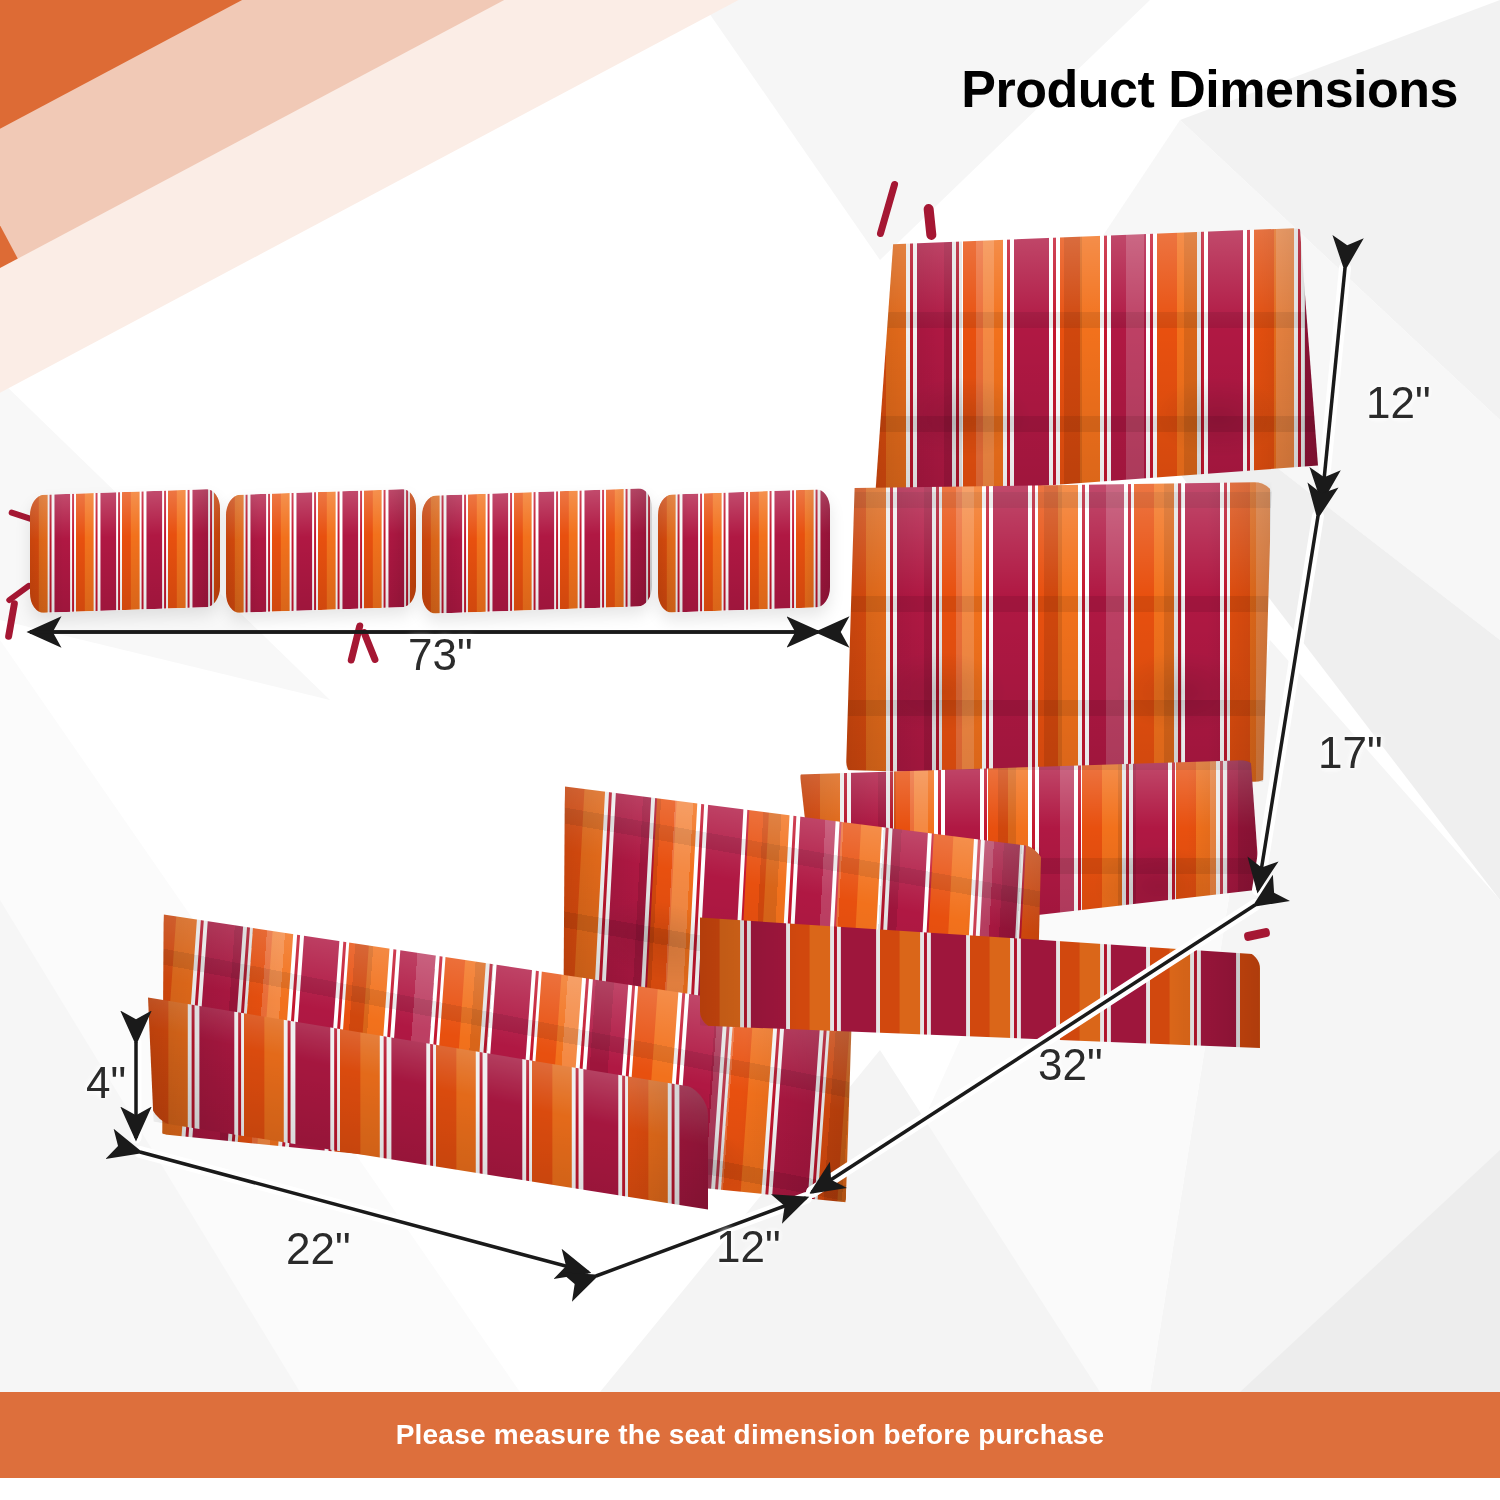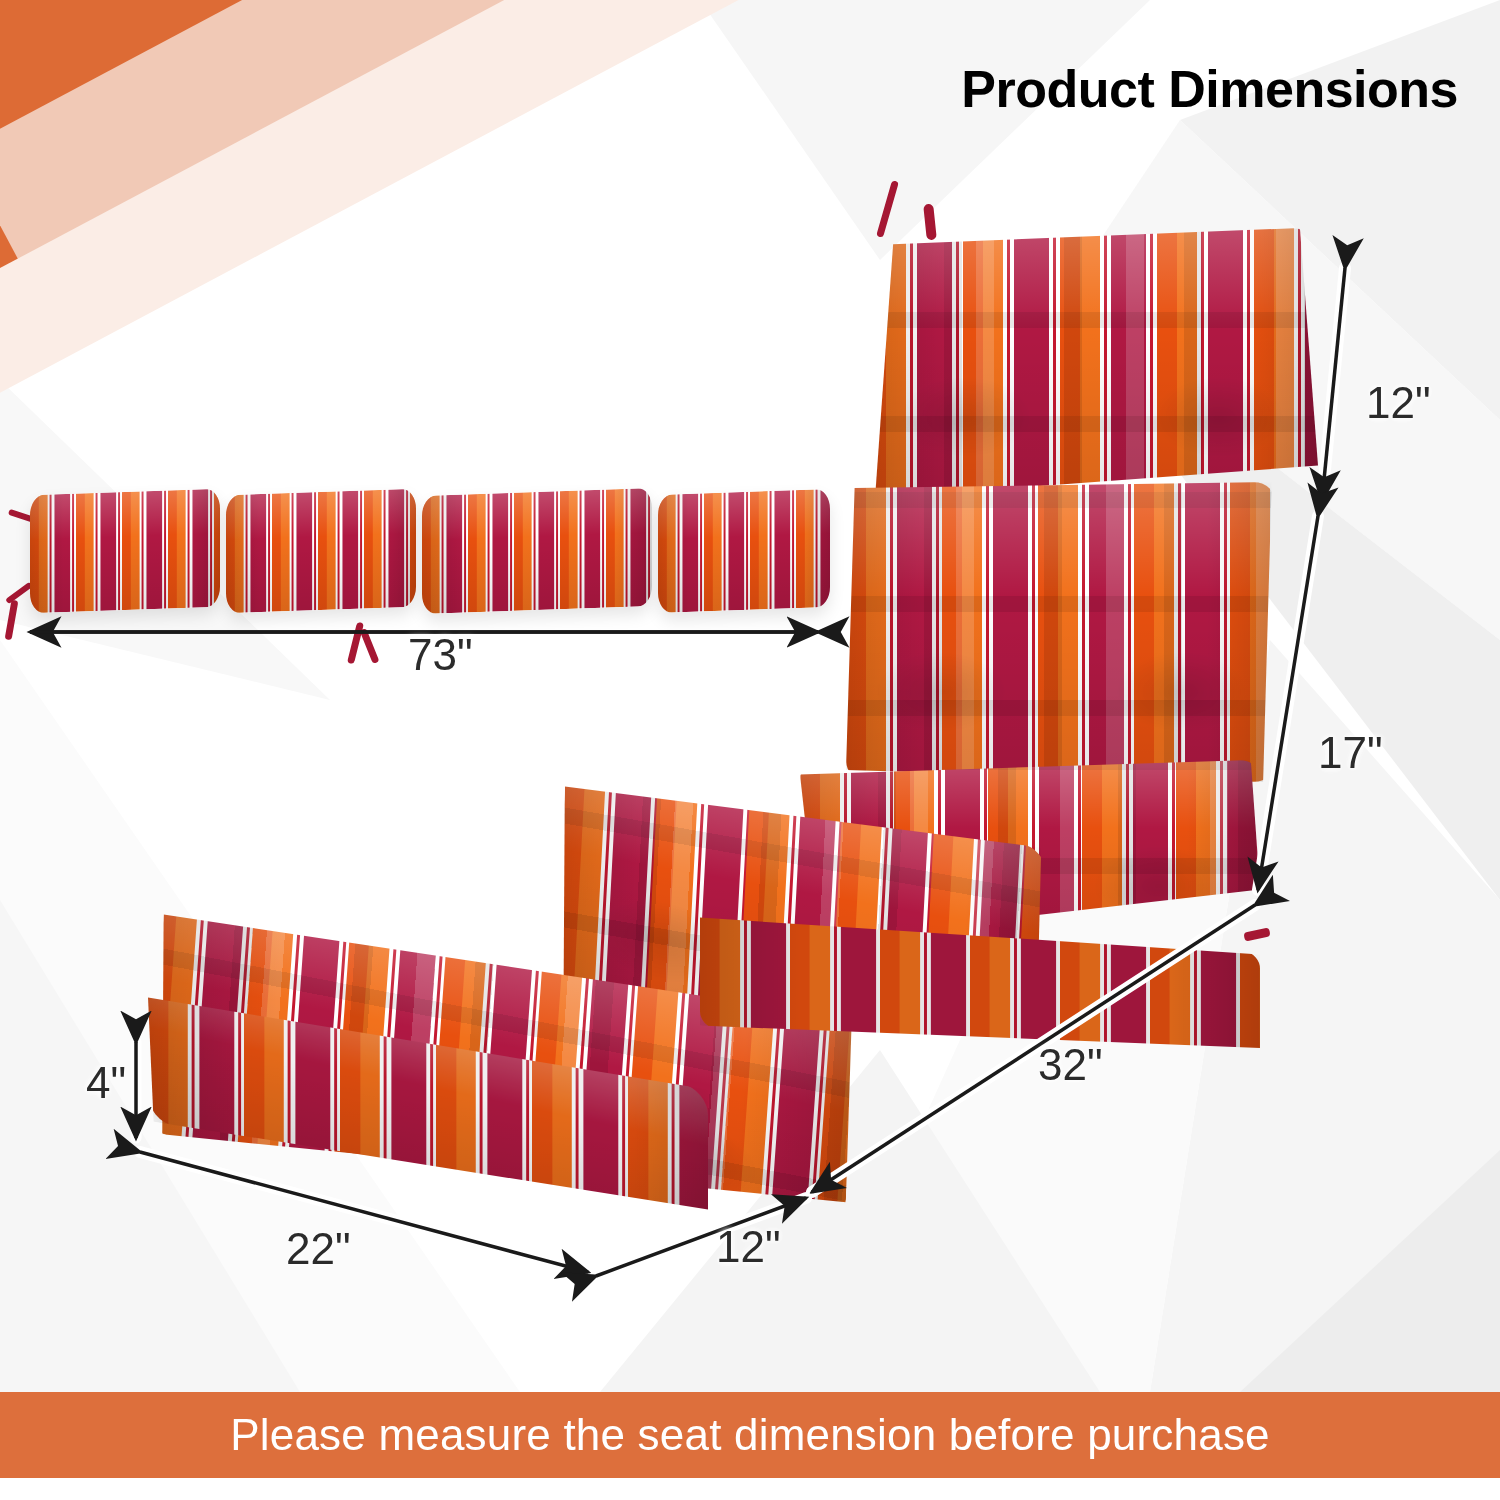--- a/index.html
+++ b/index.html
@@ -65,22 +65,22 @@
     top: 1392px;
     width: 1500px;
     height: 86px;
     background: #DD6F3C;
     display: flex;
     align-items: center;
     justify-content: center;
   }
   .banner-text {
     color: #ffffff;
-    font-size: 44px;
-    font-weight: 400;
+    font-size: 28px;
+    font-weight: 700;
     letter-spacing: .2px;
     white-space: nowrap;
   }
 
   
   .dim {
     position: absolute;
     font-size: 44px;
     font-weight: 500;
     color: #2B2B2B;

